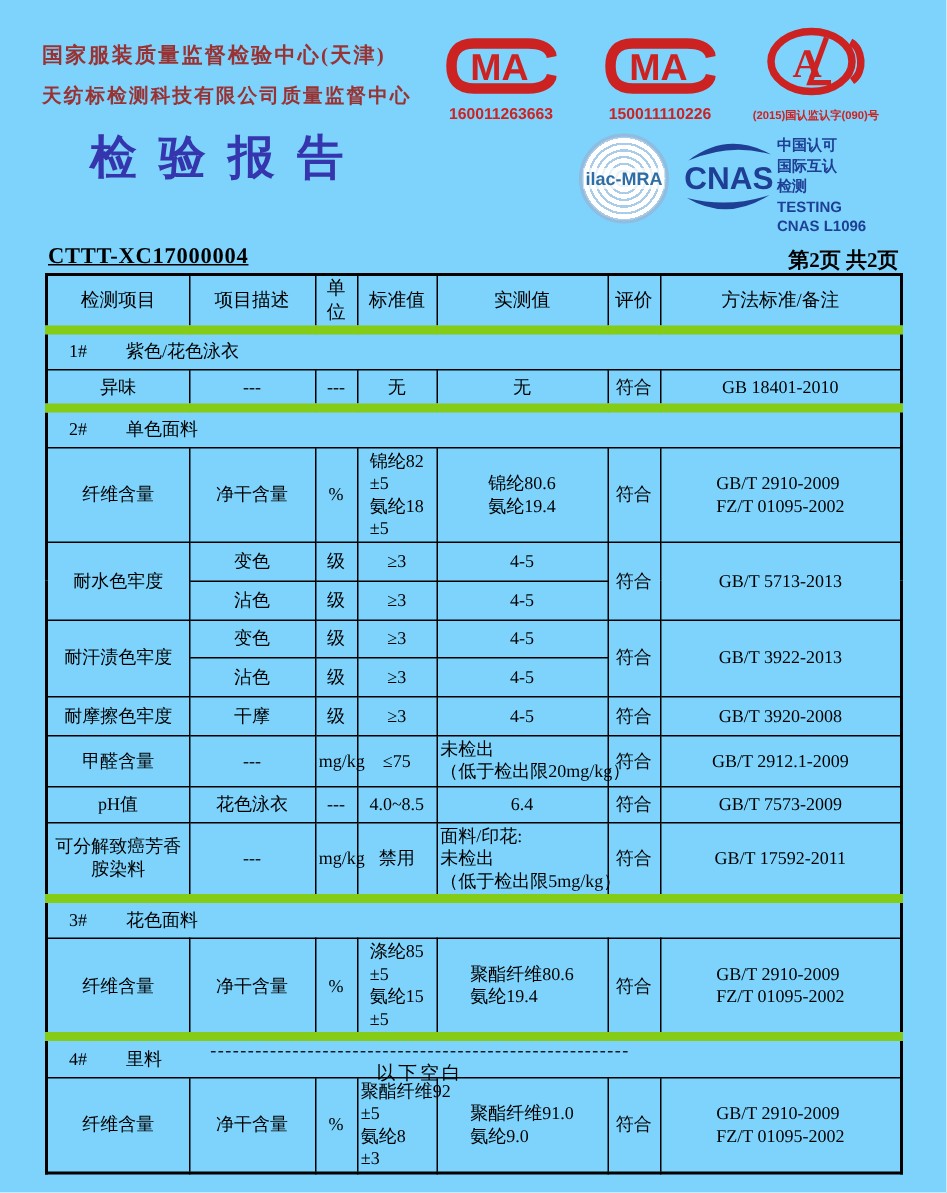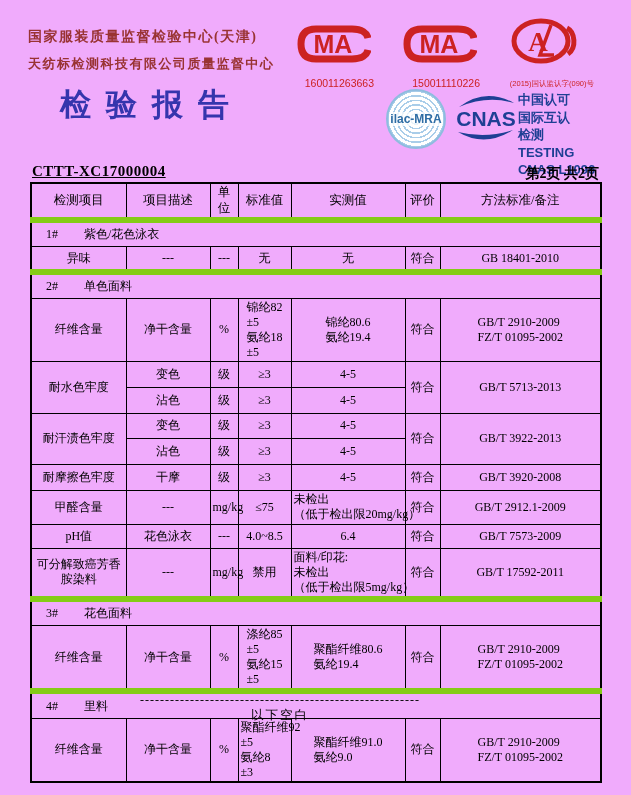--- a/index.html
+++ b/index.html
@@ -1,41 +1,41 @@
 <!DOCTYPE html>
 <html><head>
 <meta charset="utf-8">
 <style>
   html,body{margin:0;padding:0;background:#fff;}
-  .page{position:relative;width:631px;height:795px;background:#f0abfc;overflow:hidden;
+  .page{position:relative;width:631px;height:795px;background:#7dd3fc;overflow:hidden;
         font-family:"Liberation Serif","DejaVu Serif",serif;color:#000;}
   
   .org1{position:absolute;left:28px;top:28px;font-size:14px;font-weight:bold;
         letter-spacing:1.5px;color:#993333;white-space:nowrap;}
   .org2{position:absolute;left:28px;top:55px;font-size:13px;font-weight:bold;
         letter-spacing:1.5px;color:#993333;white-space:nowrap;}
   .title{position:absolute;left:60px;top:84px;font-size:31px;font-weight:bold;
          letter-spacing:15px;color:#3535ad;white-space:nowrap;}
   .stamp{position:absolute;text-align:center;}
-  .stamp .num{font-size:10.5px;font-weight:normal;color:#cc2222;white-space:nowrap;
-              font-family:"Liberation Sans",sans-serif;margin-top:9px;text-align:right;}
+  .stamp .num{font-size:10.5px;font-weight:bold;color:#cc2222;white-space:nowrap;
+              font-family:"Liberation Sans",sans-serif;margin-top:1px;}
   .stamp.cma1{left:294px;top:24px;width:80px;}
   .stamp.cma2{left:400px;top:24px;width:80px;}
   .stamp.cal{left:494px;top:18px;width:100px;}
   .stamp.cal .num{font-size:7.5px;letter-spacing:0;}
   .ilac{position:absolute;left:386px;top:89px;width:56px;height:56px;border-radius:50%;
         border:2px solid #8fbcdf;
         background:repeating-radial-gradient(circle at 50% 50%, #a9cde9 0 1.5px, #ffffff 1.5px 4.5px);
         display:flex;align-items:center;justify-content:center;}
   .ilac span{font-size:12px;font-weight:bold;color:#2e6da4;background:rgba(255,255,255,.75);
              padding:0 1px;white-space:nowrap;font-family:"Liberation Sans",sans-serif;}
   .cnas-wrap{position:absolute;left:455px;top:90px;width:150px;height:58px;}
   .cnas-svg{position:absolute;left:0;top:0;}
   .cnas-text{position:absolute;left:63px;top:1px;color:#1e3f94;font-weight:bold;
-             font-size:13px;line-height:1.35;font-family:"Liberation Sans",sans-serif;white-space:nowrap;}
+             font-size:10px;line-height:1.35;font-family:"Liberation Sans",sans-serif;white-space:nowrap;}
   
   .report-no{position:absolute;left:32px;top:163px;font-size:15px;font-weight:bold;
              text-decoration:underline;letter-spacing:.5px;}
   .page-info{position:absolute;right:32px;top:165px;font-size:14px;font-weight:bold;
              }
   
   table.rpt{position:absolute;left:30px;top:182px;width:570px;border-collapse:collapse;
             table-layout:fixed;font-size:12px;border:2px solid #000;}
   table.rpt th,table.rpt td{border:1px solid #000;padding:1px 2px;text-align:center;
             vertical-align:middle;line-height:1.25;font-weight:normal;overflow:visible;}

